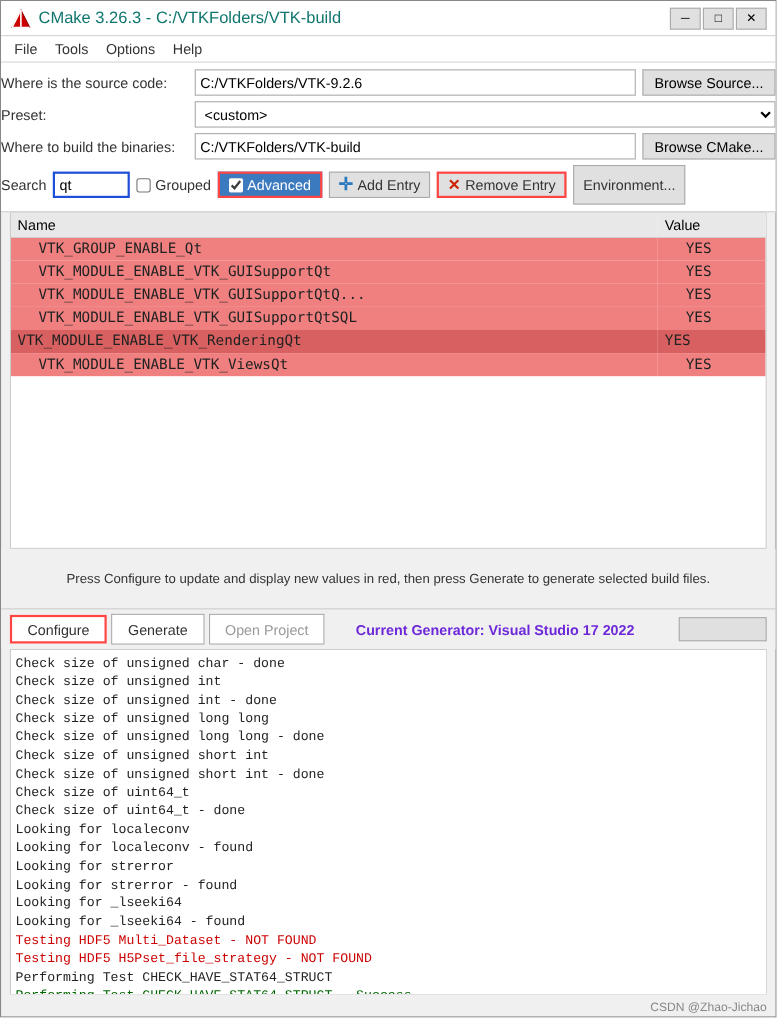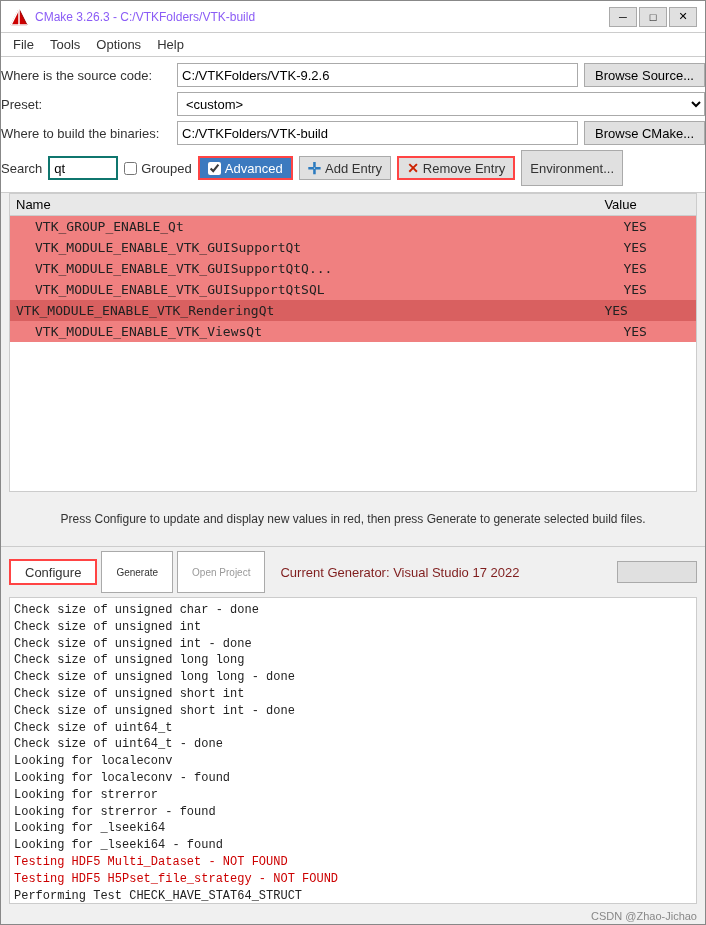--- a/index.html
+++ b/index.html
@@ -28,22 +28,22 @@
       border-bottom: 1px solid #ccc;
       flex-shrink: 0;
     }
     .title-bar-icon {
       width: 20px;
       height: 20px;
       margin-right: 6px;
     }
     .title-bar-text {
       flex: 1;
-      font-size: 12px;
-      color: #8b5cf6;
+      font-size: 15px;
+      color: #0f766e;
     }
     .title-bar-buttons {
       display: flex;
       gap: 2px;
     }
     .title-btn {
       width: 28px;
       height: 20px;
       background: #e0e0e0;
       border: 1px solid #aaa;
@@ -114,21 +114,21 @@
     }
     .search-row {
       display: flex;
       align-items: center;
       gap: 6px;
     }
     .search-label { font-size: 13px; color: #333; }
     .search-input {
       width: 70px;
       height: 24px;
-      border: 2px solid #0f766e;
+      border: 2px solid #1d4ed8;
       padding: 0 4px;
       font-size: 13px;
     }
     .checkbox-group {
       display: flex;
       align-items: center;
       gap: 4px;
     }
     .cb-label { font-size: 13px; color: #333; }
     .advanced-btn {
@@ -227,43 +227,43 @@
     .action-bar {
       display: flex;
       align-items: center;
       padding: 4px 8px;
       gap: 4px;
       background: #f0f0f0;
       border-top: 1px solid #ccc;
       flex-shrink: 0;
     }
     .action-btn {
-      height: 42px;
+      height: 28px;
       padding: 0 14px;
       background: white;
       border: 1px solid #aaa;
       cursor: pointer;
-      font-size: 10px;
+      font-size: 13px;
       color: #333;
     }
     .configure-btn {
       height: 26px;
       padding: 0 14px;
       background: white;
       border: 2px solid #ff4444;
       cursor: pointer;
       font-size: 13px;
       color: #333;
     }
     .action-btn:disabled { color: #999; cursor: default; }
     .generator-label {
       font-size: 13px;
-      color: #7f1d1d;
-      font-weight: 400;
-      margin-left: 11px;
+      color: #6d28d9;
+      font-weight: 700;
+      margin-left: 24px;
     }
     .log-container {
       flex: 1;
       background: white;
       margin: 0 8px 4px 8px;
       border: 1px solid #ccc;
       overflow-y: auto;
       font-family: 'Courier New', monospace;
       font-size: 12px;
       padding: 4px;

